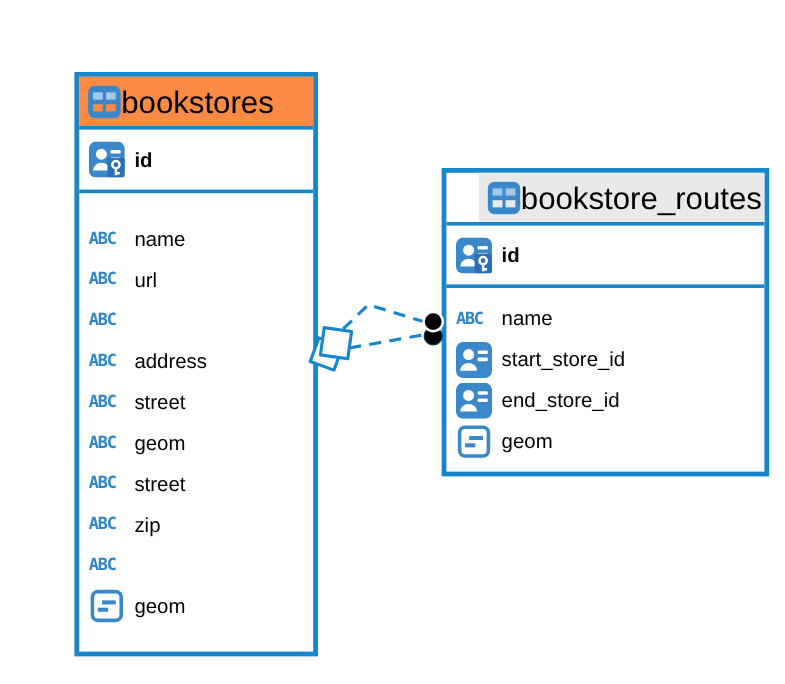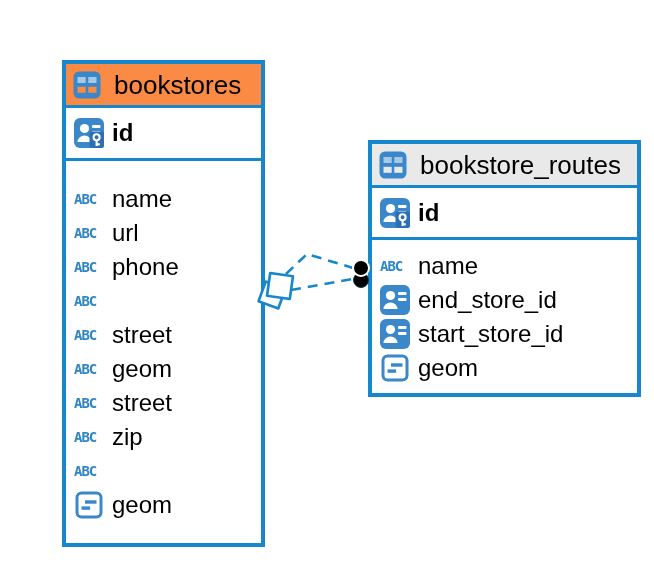--- a/index.html
+++ b/index.html
@@ -12,34 +12,34 @@
   *{box-sizing:border-box;margin:0;padding:0;}
   html,body{background:#fff;}
   body{font-family:"Liberation Sans","DejaVu Sans",sans-serif;color:var(--text);}
   .canvas{position:relative;width:654px;height:570px;background:#fff;overflow:hidden;}
 
   
   .table{position:absolute;background:#fff;border:4px solid var(--blue);display:flex;flex-direction:column;}
   .table--bookstores{left:62px;top:60px;width:203px;height:487px;--cell-bg:var(--orange);}
   .table--routes{left:368px;top:140px;width:273px;height:257px;--cell-bg:var(--gray);}
 
-  .t-header{height:41px;display:flex;align-items:center;padding-left:7px;gap:13px;flex:0 0 auto;}
+  .t-header{height:41px;display:flex;align-items:center;padding-left:7px;flex:0 0 auto;}
   .table--bookstores .t-header{background:var(--orange);}
-  .table--routes .t-header{background:var(--gray);}
+  .table--routes .t-header{background:var(--gray);margin-left:27px;}
   .t-title{font-size:26px;line-height:1;white-space:nowrap;}
 
   .sep{height:3px;background:var(--blue);flex:0 0 auto;}
 
   .pk-row{height:50px;display:flex;align-items:center;padding-left:5px;gap:10px;flex:0 0 auto;}
   .table--routes .pk-row{height:49px;}
   .pk-row .col-label{font-weight:bold;}
 
   .t-body{flex:1 1 auto;display:flex;flex-direction:column;justify-content:center;padding:2px 0;}
   .col-row{display:flex;align-items:center;padding-left:8px;gap:8px;min-height:34px;}
-  .col-label{font-size:24px;line-height:1;white-space:nowrap;}
+  .col-label{font-size:17px;line-height:1;white-space:nowrap;}
 
   .icon{flex:0 0 auto;display:block;}
   .abc{flex:0 0 30px;width:30px;font-family:"DejaVu Sans Mono","Liberation Mono",monospace;
        font-weight:bold;font-size:14px;letter-spacing:-1px;color:#2E86C8;line-height:1;}
 
   
   .overlay{position:absolute;left:0;top:0;width:654px;height:570px;pointer-events:none;z-index:5;}
   .dash{fill:none;stroke:var(--blue);stroke-width:2.6;stroke-dasharray:10 7;}
   .diamond{fill:#fff;stroke:var(--blue);stroke-width:2.6;stroke-linejoin:round;}
   .dot-back{fill:#000;stroke:#0a3550;stroke-width:1;}
@@ -106,24 +106,24 @@
       <div class="col-row">
         <span class="abc">ABC</span>
         <span class="col-label">name</span>
       </div>
       <div class="col-row">
         <span class="abc">ABC</span>
         <span class="col-label">url</span>
       </div>
       <div class="col-row">
         <span class="abc">ABC</span>
-        <span class="col-label">phone</span>
-      </div>
-      <div class="col-row">
-        <span class="abc">ABC</span>
+      </div>
+      <div class="col-row">
+        <span class="abc">ABC</span>
+        <span class="col-label">address</span>
       </div>
       <div class="col-row">
         <span class="abc">ABC</span>
         <span class="col-label">street</span>
       </div>
       <div class="col-row">
         <span class="abc">ABC</span>
         <span class="col-label">geom</span>
       </div>
       <div class="col-row">
@@ -163,27 +163,27 @@
     <div class="sep"></div>
     <div class="t-body">
       <div class="col-row">
         <span class="abc">ABC</span>
         <span class="col-label">name</span>
       </div>
       <div class="col-row">
         <svg class="icon" width="30" height="30">
             <use href="#sym-person"></use>
           </svg>
+        <span class="col-label">start_store_id</span>
+      </div>
+      <div class="col-row">
+        <svg class="icon" width="30" height="30">
+            <use href="#sym-person"></use>
+          </svg>
         <span class="col-label">end_store_id</span>
-      </div>
-      <div class="col-row">
-        <svg class="icon" width="30" height="30">
-            <use href="#sym-person"></use>
-          </svg>
-        <span class="col-label">start_store_id</span>
       </div>
       <div class="col-row">
         <svg class="icon" width="30" height="30">
             <use href="#sym-geom"></use>
           </svg>
         <span class="col-label">geom</span>
       </div>
     </div>
   </div>
 

